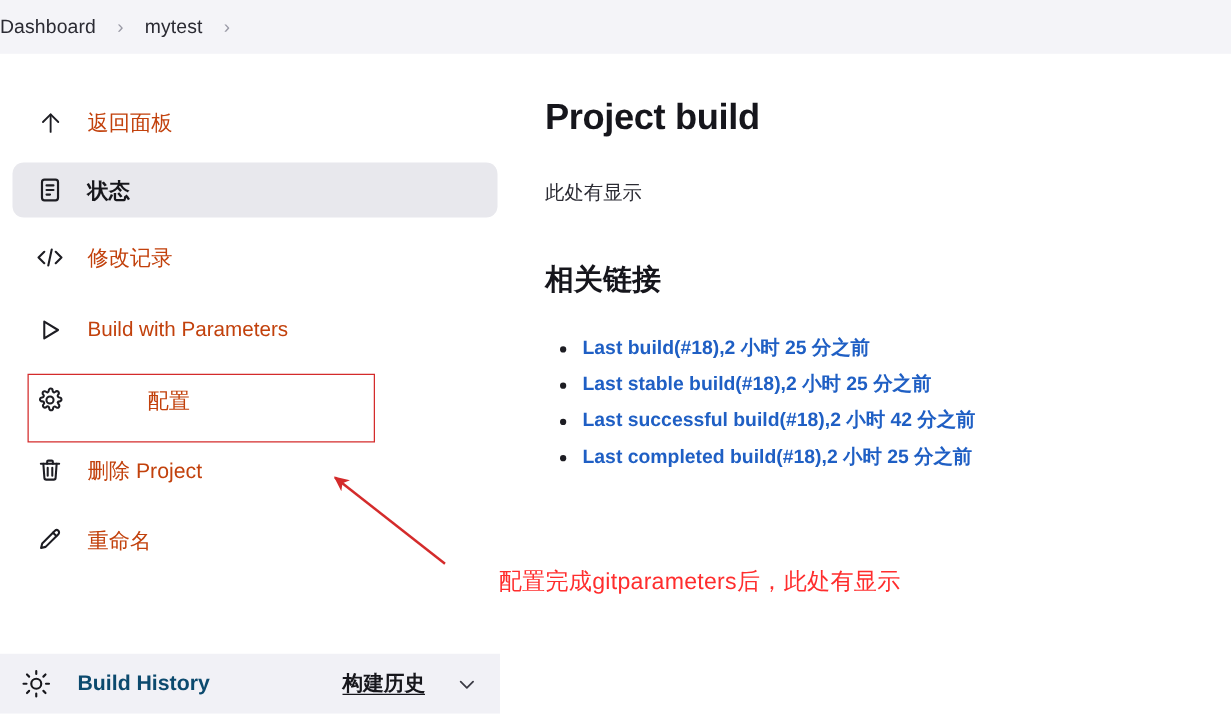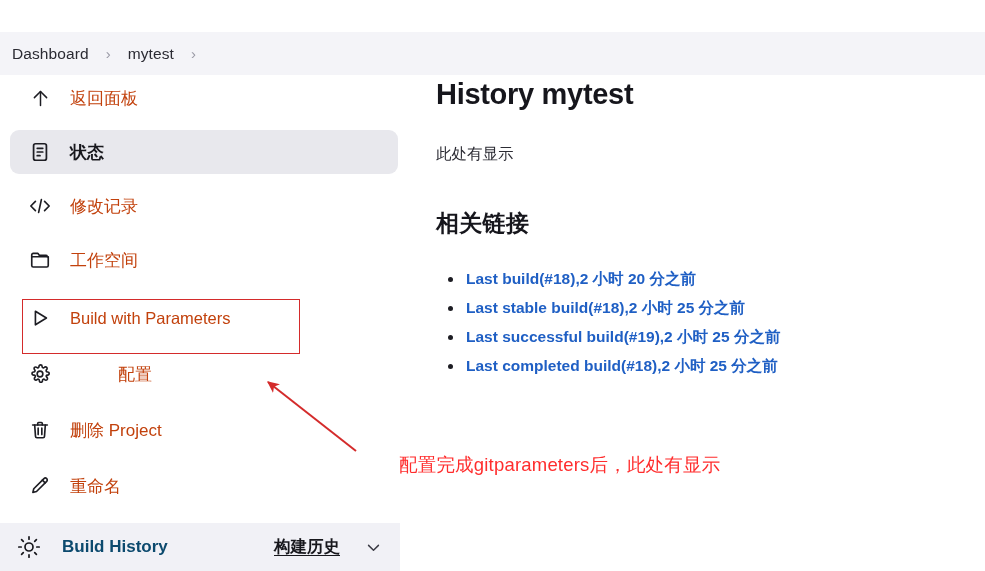--- a/index.html
+++ b/index.html
@@ -22,22 +22,20 @@
 
   
   .breadcrumb-bar {
     position: absolute;
     left: 0; top: 0;
     width: 985px;
     height: 43px;
     background: #f4f4f8;
     display: flex;
     align-items: center;
-    padding-left: 12px;
-    margin-top: 32px;
   }
   .crumb {
     font-size: 15.5px;
     color: #2b2b33;
     letter-spacing: .1px;
     white-space: nowrap;
   }
   .crumb-sep {
     font-size: 15px;
     color: #9a9aa6;
@@ -249,29 +247,20 @@
       <span class="side-ico">
         <svg width="24" height="22" viewBox="0 0 26 24" fill="none" stroke="currentColor" stroke-width="1.8" stroke-linecap="round" stroke-linejoin="round">
           <path d="M8 7l-5 5 5 5"></path>
             <path d="M18 7l5 5-5 5"></path>
             <path d="M14.5 5l-3 14"></path>
         </svg>
       </span>
       <span class="side-label cjk">修改记录</span>
     </div>
 
-    <div class="side-item i3">
-      <span class="side-ico">
-        <svg width="22" height="22" viewBox="0 0 24 24" fill="none" stroke="currentColor" stroke-width="1.8" stroke-linecap="round" stroke-linejoin="round">
-          <path d="M3 8.5V18a1.6 1.6 0 0 0 1.6 1.6h14.8A1.6 1.6 0 0 0 21 18V8.5z"></path>
-          <path d="M3 8.5V6.4A1.6 1.6 0 0 1 4.6 4.8h5.2l1.6 2.2h7A1.6 1.6 0 0 1 20 8.5"></path>
-        </svg>
-      </span>
-      <span class="side-label cjk">工作空间</span>
-    </div>
 
     <div class="side-item i4">
       <span class="side-ico">
         <svg width="22" height="22" viewBox="0 0 24 24" fill="none" stroke="currentColor" stroke-width="1.8" stroke-linecap="round" stroke-linejoin="round">
           <path d="M7 4.6l12 7.4-12 7.4z"></path>
         </svg>
       </span>
       <span class="side-label">Build with Parameters</span>
     </div>
 
@@ -321,32 +310,32 @@
       <span class="bh-link">构建历史</span>
       <span class="bh-chev">
         <svg width="17" height="17" viewBox="0 0 24 24" fill="none" stroke="currentColor" stroke-width="2" stroke-linecap="round" stroke-linejoin="round">
           <path d="M5 9l7 7 7-7"></path>
         </svg>
       </span>
     </span>
   </div>
 
   <main class="main">
-    <h1 class="page-title">History mytest</h1>
+    <h1 class="page-title">Project build</h1>
     <p class="page-desc">此处有显示</p>
     <h2 class="section-title">相关链接</h2>
     <ul class="link-list">
       <li>
-        <a>Last build(#18),2 小时 20 分之前</a>
+        <a>Last build(#18),2 小时 25 分之前</a>
       </li>
       <li>
         <a>Last stable build(#18),2 小时 25 分之前</a>
       </li>
       <li>
-        <a>Last successful build(#19),2 小时 25 分之前</a>
+        <a>Last successful build(#18),2 小时 42 分之前</a>
       </li>
       <li>
         <a>Last completed build(#18),2 小时 25 分之前</a>
       </li>
     </ul>
   </main>
 
   <div class="anno-rect"></div>
 
   <svg class="anno-svg">

